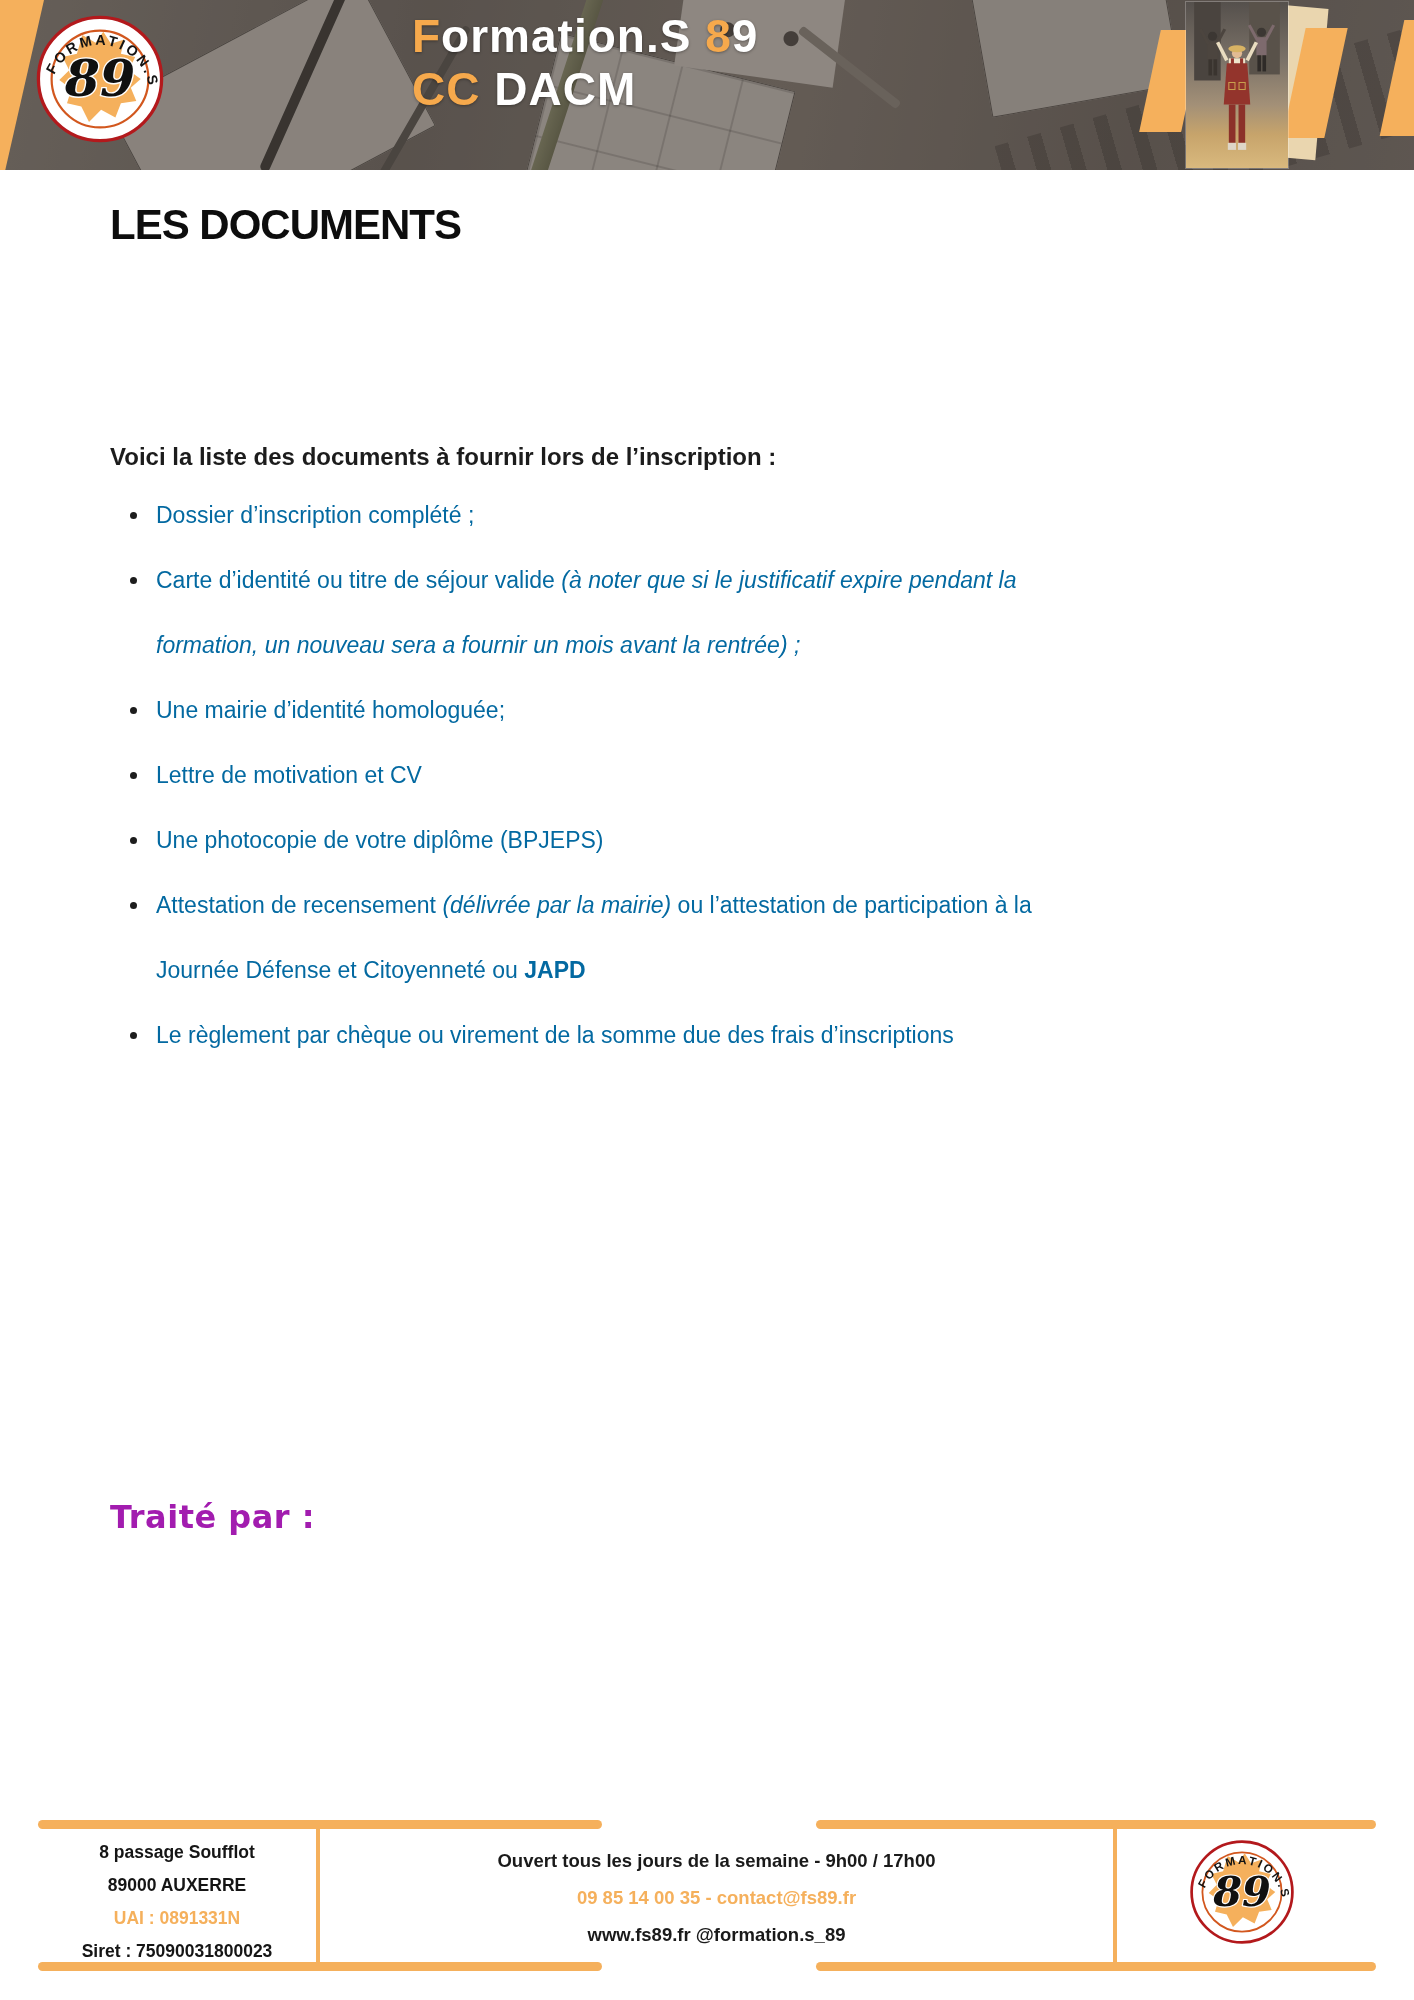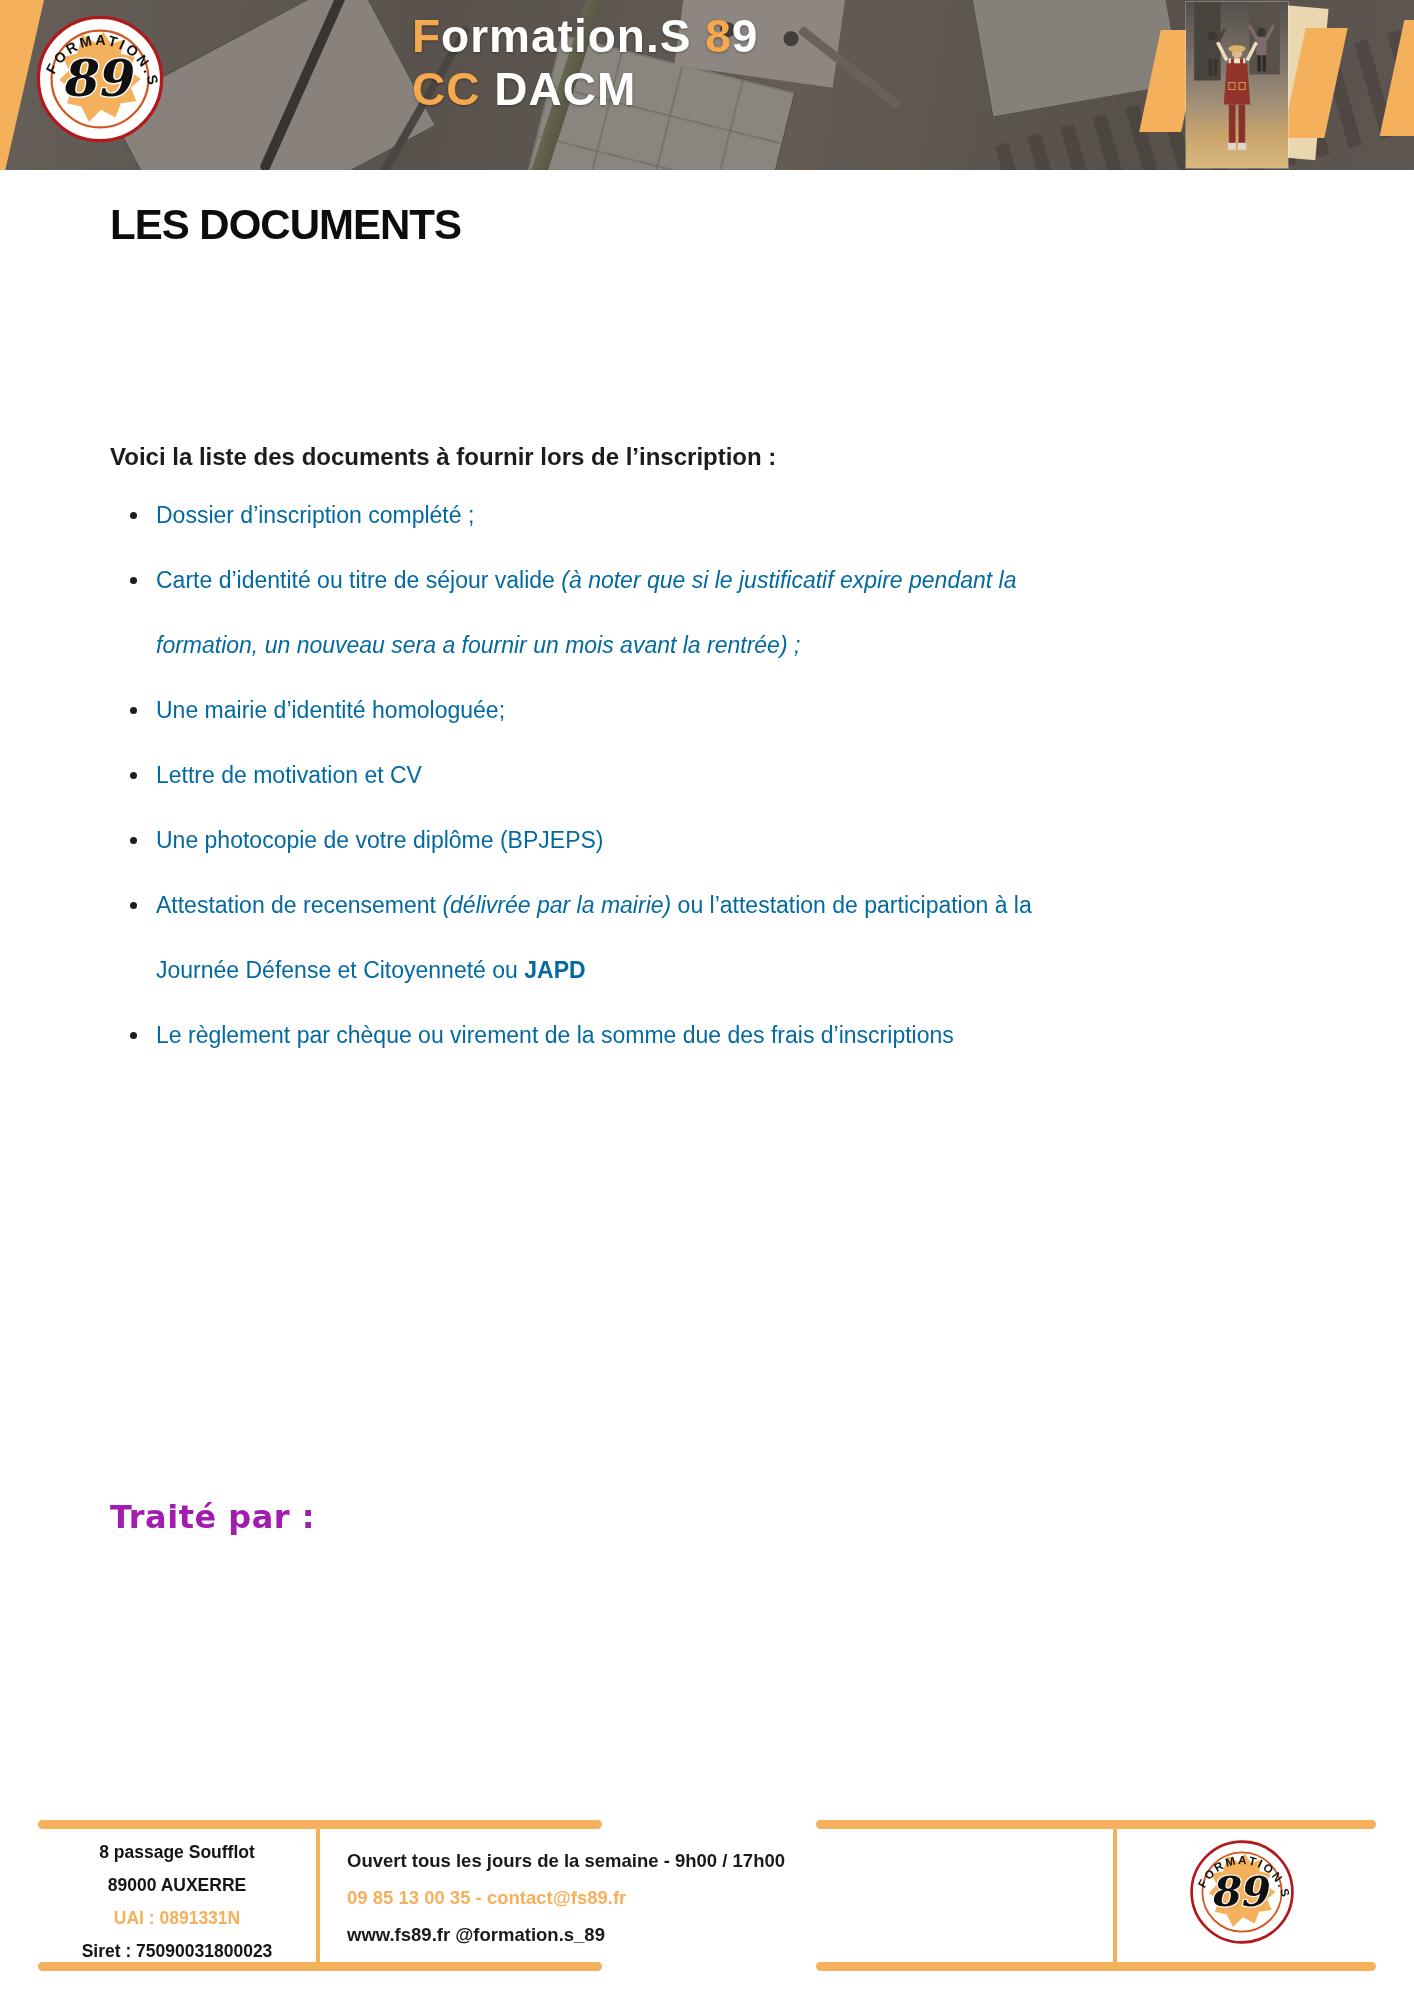--- a/index.html
+++ b/index.html
@@ -79,21 +79,21 @@
   .hbar{position:absolute;height:9px;border-radius:5px;background:var(--orange);}
   .hbar.t1{left:38px;top:6px;width:564px;}
   .hbar.t2{left:816px;top:6px;width:560px;}
   .hbar.b1{left:38px;top:148px;width:564px;}
   .hbar.b2{left:816px;top:148px;width:560px;}
   .vbar{position:absolute;width:4px;top:14px;height:135px;background:var(--orange);}
   .vbar.v1{left:316px;}
   .vbar.v2{left:1113px;}
   .f-left{position:absolute;left:38px;top:22px;width:278px;text-align:center;font-weight:bold;font-size:17.5px;color:#151515;}
   .f-left .f-line{line-height:33px;}
-  .f-center{position:absolute;left:320px;top:28px;width:793px;text-align:left;font-weight:bold;font-size:18.5px;color:#1a1a1a;padding-left:27px;}
+  .f-center{position:absolute;left:320px;top:28px;width:793px;text-align:center;font-weight:bold;font-size:18.5px;color:#1a1a1a;}
   .f-center .f-line{line-height:37px;}
   .f-line.accent{color:var(--orange);}
 </style>
 </head>
 <body>
 
 <div class="page">
 
   <header class="hero">
     <div class="deco paper1"></div>
@@ -200,21 +200,21 @@
     <div class="vbar v2"></div>
 
     <div class="f-left" id="footer-address">
         <div class="f-line">8 passage Soufflot</div>
         <div class="f-line">89000 AUXERRE</div>
         <div class="f-line accent">UAI : 0891331N</div>
         <div class="f-line">Siret : 75090031800023</div>
       </div>
     <div class="f-center" id="footer-contact">
         <div class="f-line">Ouvert tous les jours de la semaine - 9h00 / 17h00</div>
-        <div class="f-line accent">09 85 13 00 35 - contact@fs89.fr</div>
+        <div class="f-line accent">09 85 14 00 35 - contact@fs89.fr</div>
         <div class="f-line">www.fs89.fr @formation.s_89</div>
       </div>
 
     <div class="logo-footer">
       <svg viewBox="0 0 120 120" width="108" height="108" aria-hidden="true">
         <circle class="lg-outer" cx="60" cy="60" r="56"></circle>
         <circle class="lg-inner" cx="60" cy="60" r="44"></circle>
         <path class="lg-blob" d="M44,20 L56,27 L63,17 L70,28 L82,24 L79,37 L92,40 L86,52 L97,60 L88,68 L93,80 L79,82 L74,95 L61,88 L50,99 L43,85 L30,82 L34,69 L23,61 L32,52 L26,40 L39,37 Z"></path>
         <text class="lg-num" x="60" y="75" text-anchor="middle">89</text>
         <path id="arcF" d="M15,74 A45,45 0 1 1 105,74" fill="none"></path>

